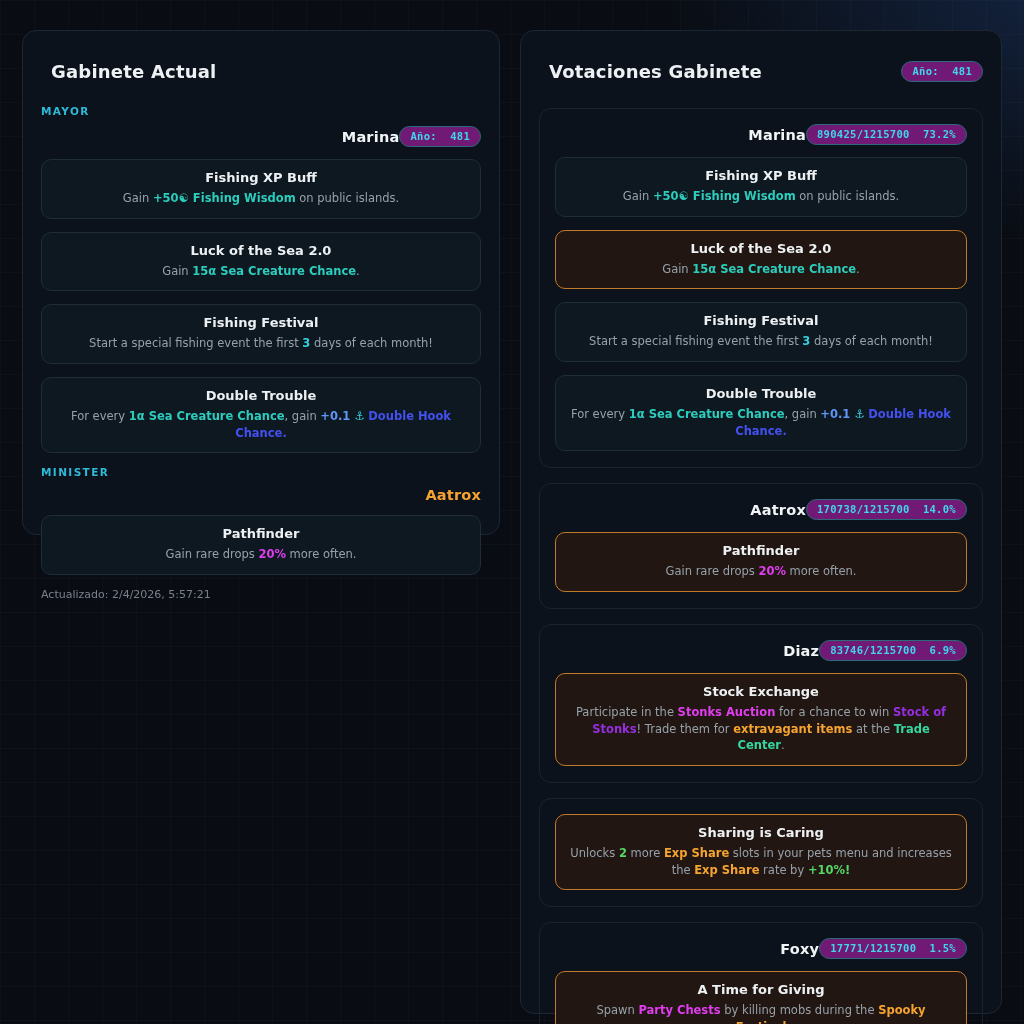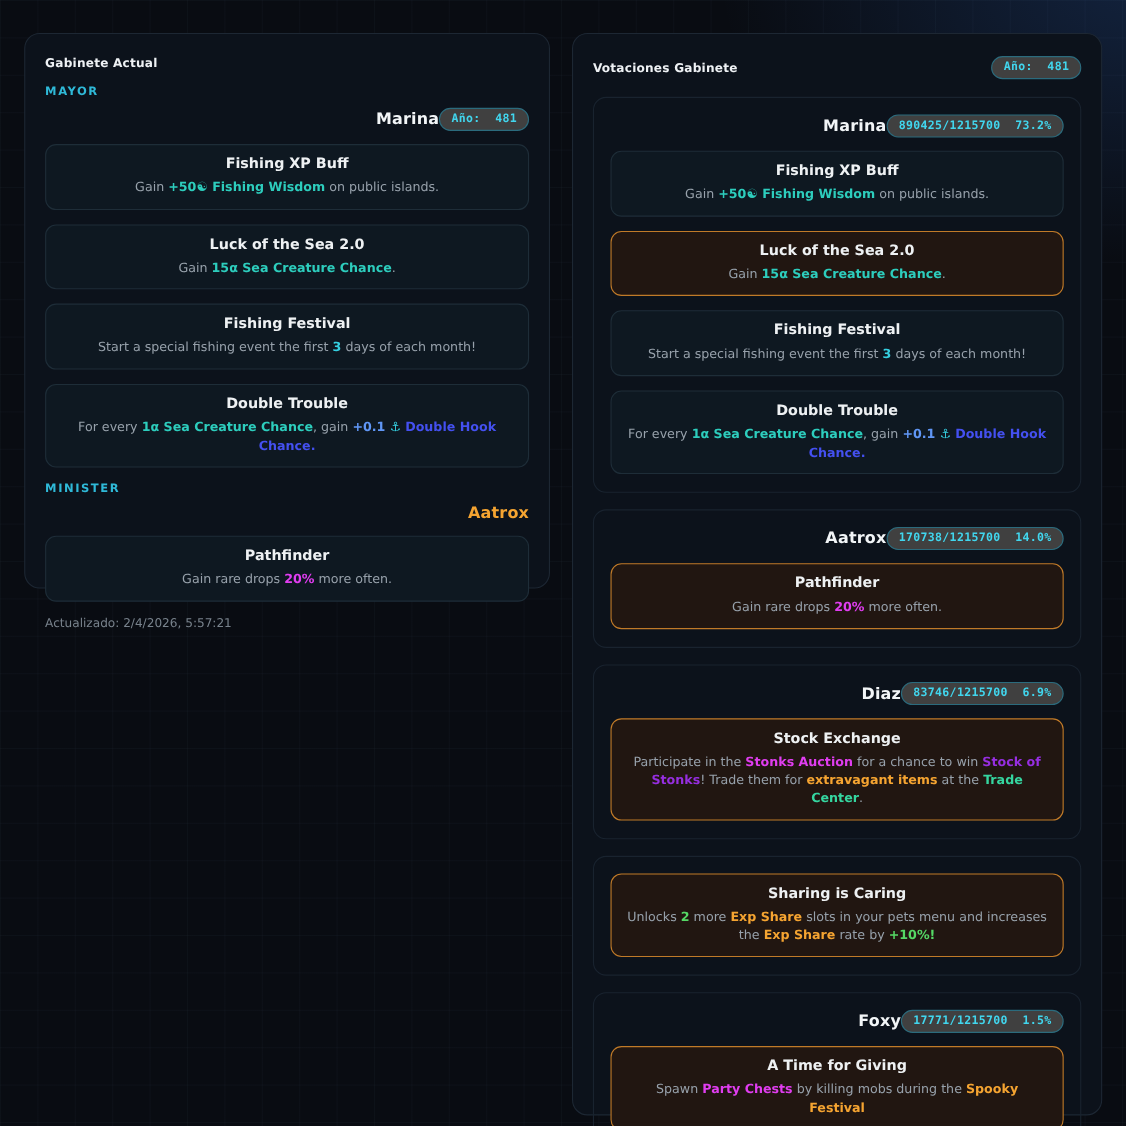--- a/index.html
+++ b/index.html
@@ -13,27 +13,27 @@
       radial-gradient(620px 420px at 103% -3%, rgba(59,130,246,0.20), transparent 65%),
       linear-gradient(rgba(130,170,210,0.035) 1px, transparent 1px),
       linear-gradient(90deg, rgba(130,170,210,0.035) 1px, transparent 1px);
     background-size:auto,34px 34px,34px 34px;
   }
   .wrap{position:absolute;inset:0;padding:30px 22px;display:flex;gap:20px;box-sizing:border-box;}
   .panel{background:#0c121b;border:1px solid #1d2733;border-radius:14px;
     padding:20px 18px;box-sizing:border-box;position:relative;}
   .panel-left{width:478px;height:505px;}
   .panel-right{width:482px;height:984px;}
-  .panel-title{font-size:11px;font-weight:700;color:#eef1f4;margin:0;letter-spacing:0.2px;}
+  .panel-title{font-size:18px;font-weight:700;color:#eef1f4;margin:10px;letter-spacing:0.2px;}
   .panel-head{display:flex;justify-content:space-between;align-items:center;margin-bottom:4px;}
   .role-label{color:#2fb9d8;font-size:10.5px;font-weight:700;letter-spacing:1.4px;margin:13px 0 9px;}
   .name-row{display:flex;justify-content:flex-end;align-items:center;margin:0 0 12px;}
   .cand-name{font-size:14.5px;font-weight:700;color:#f2f5f7;letter-spacing:0.2px;}
   .badge{font-family:"DejaVu Sans Mono","Liberation Mono",monospace;font-weight:700;
-    font-size:10.5px;color:#41d6ee;background:#404040;border:1.5px solid #2b6b7d;
+    font-size:10.5px;color:#41d6ee;background:#701a75;border:1.5px solid #2b6b7d;
     padding:3px 10px 4px;border-radius:999px;white-space:pre;letter-spacing:0.3px;}
   .perk{background:#0e1821;border:1px solid #1e2d38;border-radius:10px;
     padding:10px 14px 11px;margin-bottom:13px;text-align:center;}
   .perk.hl{background:#211611;border-color:#c07a28;}
   .perk-title{font-size:13px;font-weight:700;color:#eef1f3;margin:0 0 5px;}
   .perk-desc{font-size:11.5px;color:#97a1ab;line-height:1.45;}
   .perk-desc .tok{font-weight:600;}
   .updated{font-size:11px;color:#78828c;margin-top:0;}
   .cand-section{border:1px solid #19232f;border-radius:12px;padding:15px 15px 3px;margin-bottom:15px;background:rgba(255,255,255,0.004);}
   .cands{margin-top:16px;}

